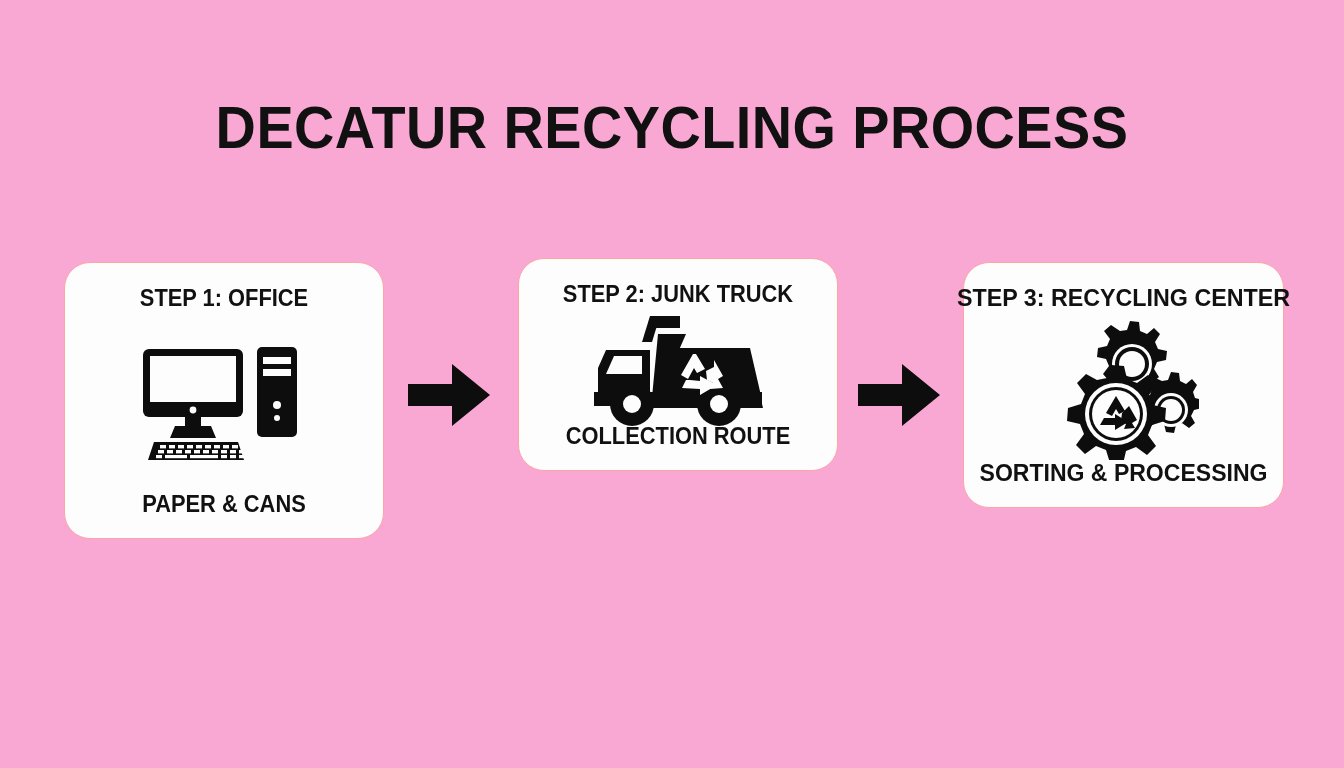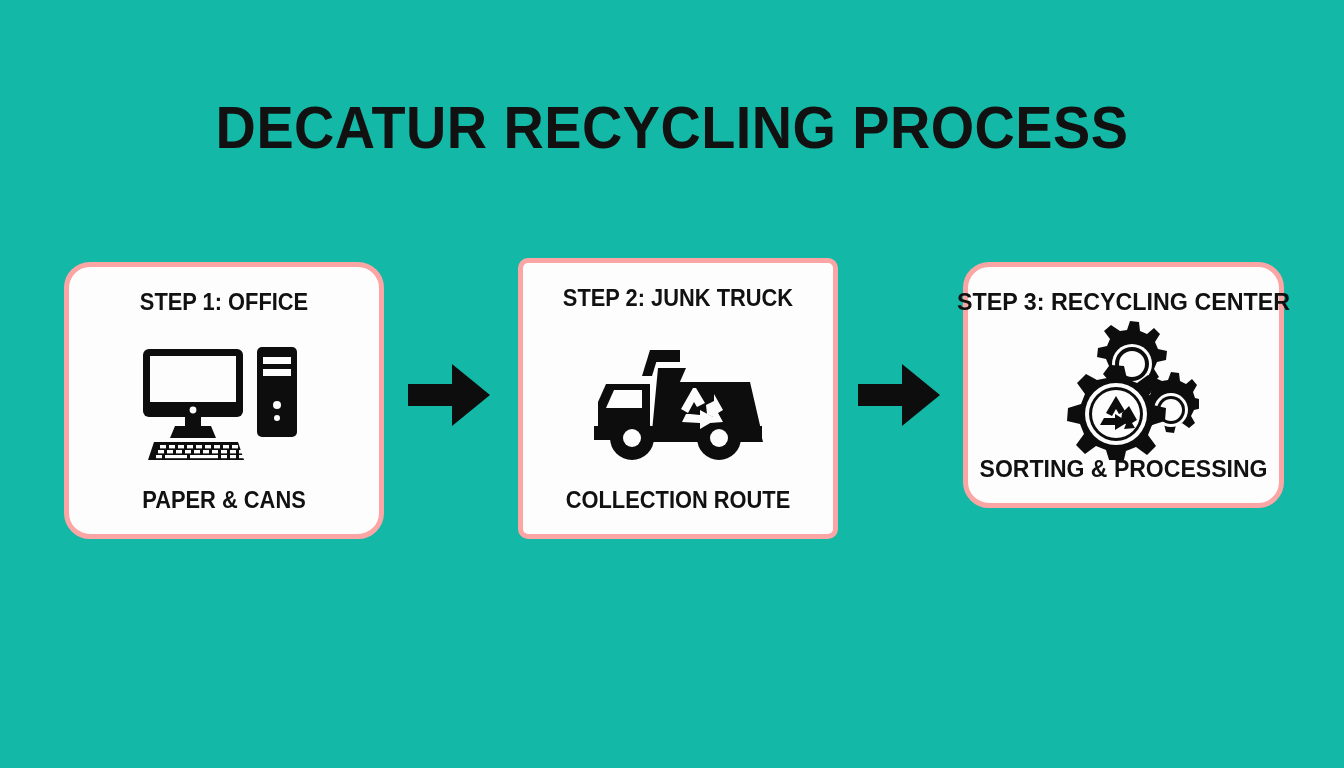--- a/index.html
+++ b/index.html
@@ -11,21 +11,21 @@
     height: 768px;
     background: #fdfdfd;
     font-family: "Liberation Sans", "DejaVu Sans", sans-serif;
     overflow: hidden;
     position: relative;
   }
   #stage {
     position: relative;
     width: 1344px;
     height: 768px;
-    background: #14b8a6;
+    background: #f9a8d4;
   }
 
   
   .title {
     position: absolute;
     left: 0;
     top: 96px;
     width: 1344px;
     text-align: center;
     font-size: 60px;
@@ -35,26 +35,26 @@
     transform: scaleX(0.93);
     transform-origin: center top;
     white-space: nowrap;
     line-height: 1.05;
   }
 
   
   .step-box {
     position: absolute;
     box-sizing: border-box;
-    border: 5px solid #fca5a5;
+    border: 1px solid #fca5a5;
     border-radius: 26px;
     background: #fdfdfd;
   }
   #box-1 { left: 64px;  top: 262px; width: 320px; height: 277px; }
-  #box-2 { left: 518px; top: 258px; width: 320px; height: 281px; border-radius: 10px; }
+  #box-2 { left: 518px; top: 258px; width: 320px; height: 213px; }
   #box-3 { left: 963px; top: 262px; width: 321px; height: 246px; }
 
   .box-header {
     position: absolute;
     left: -20px;
     right: -20px;
     top: 22px;
     text-align: center;
     font-size: 23px;
     font-weight: 700;

